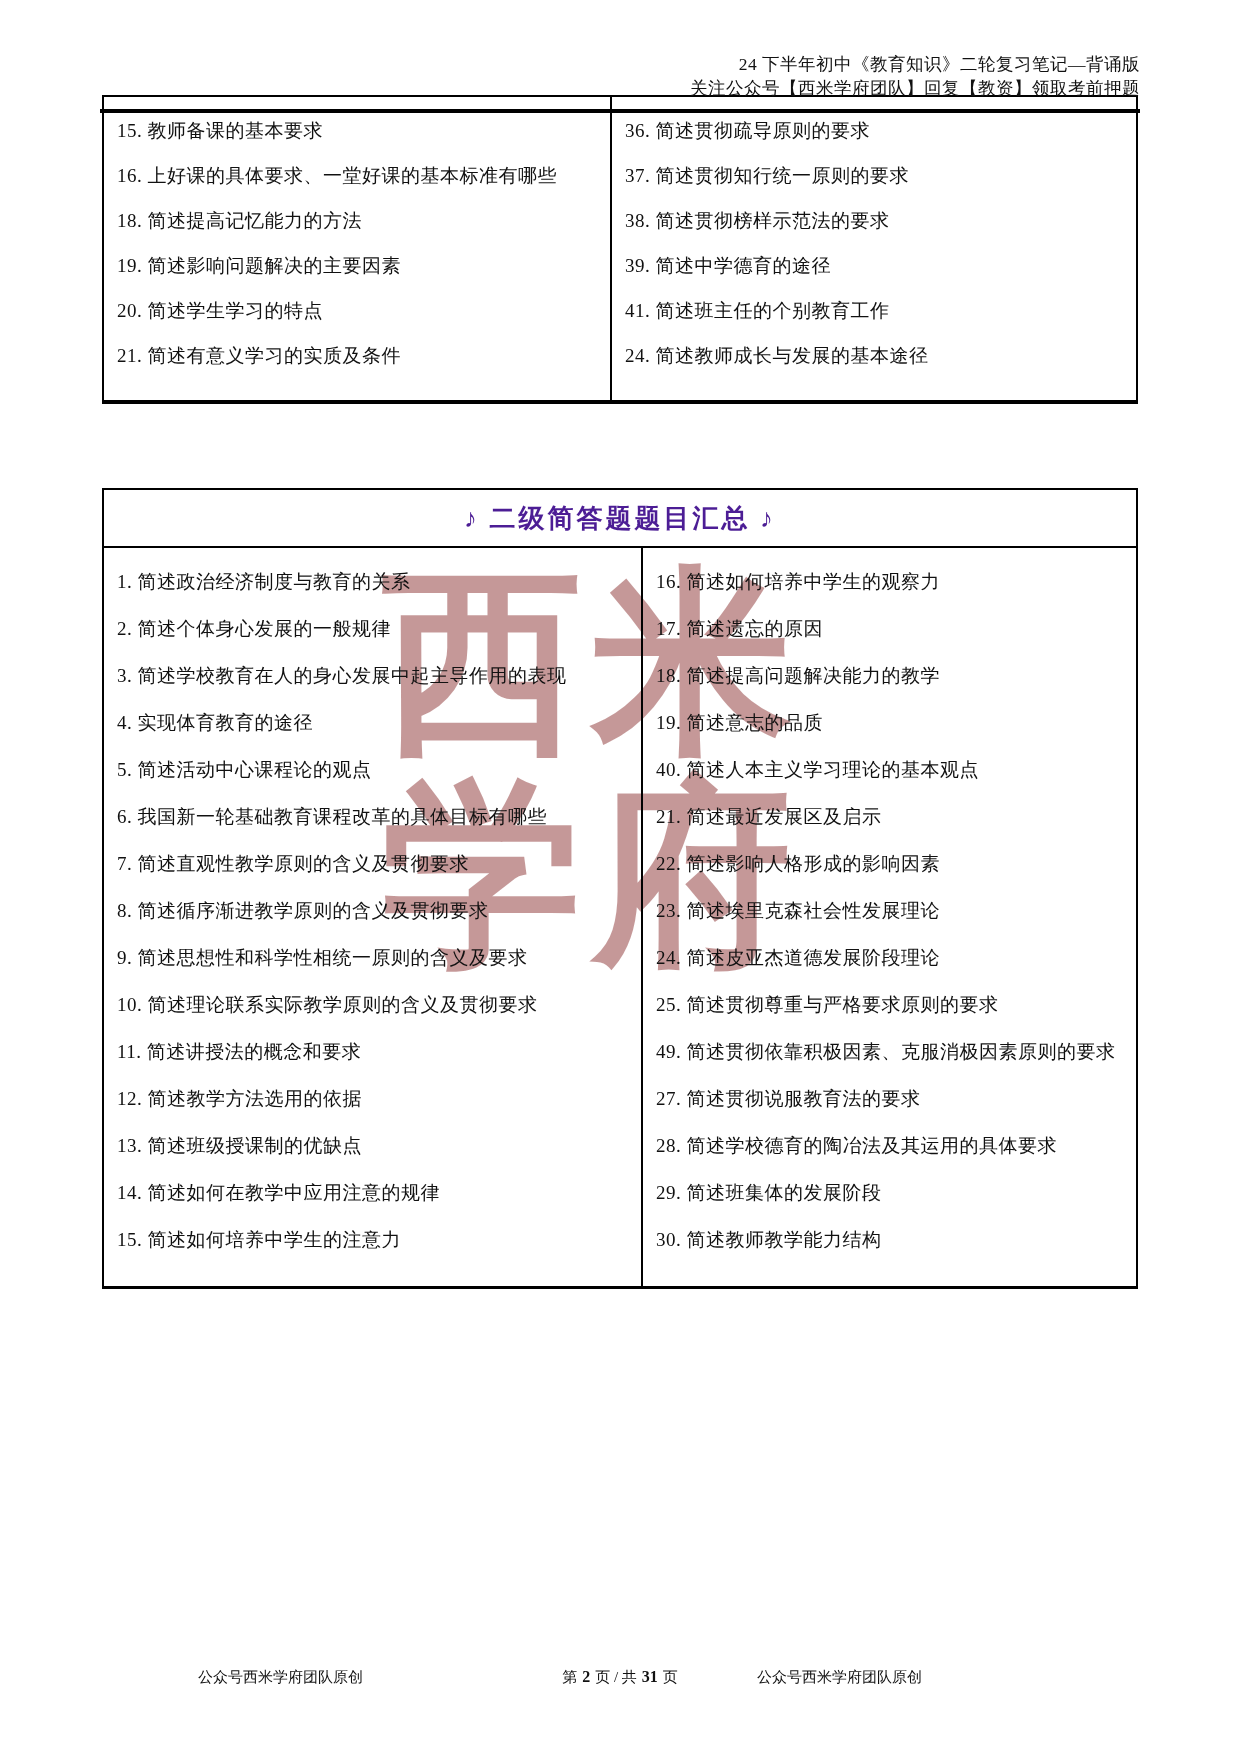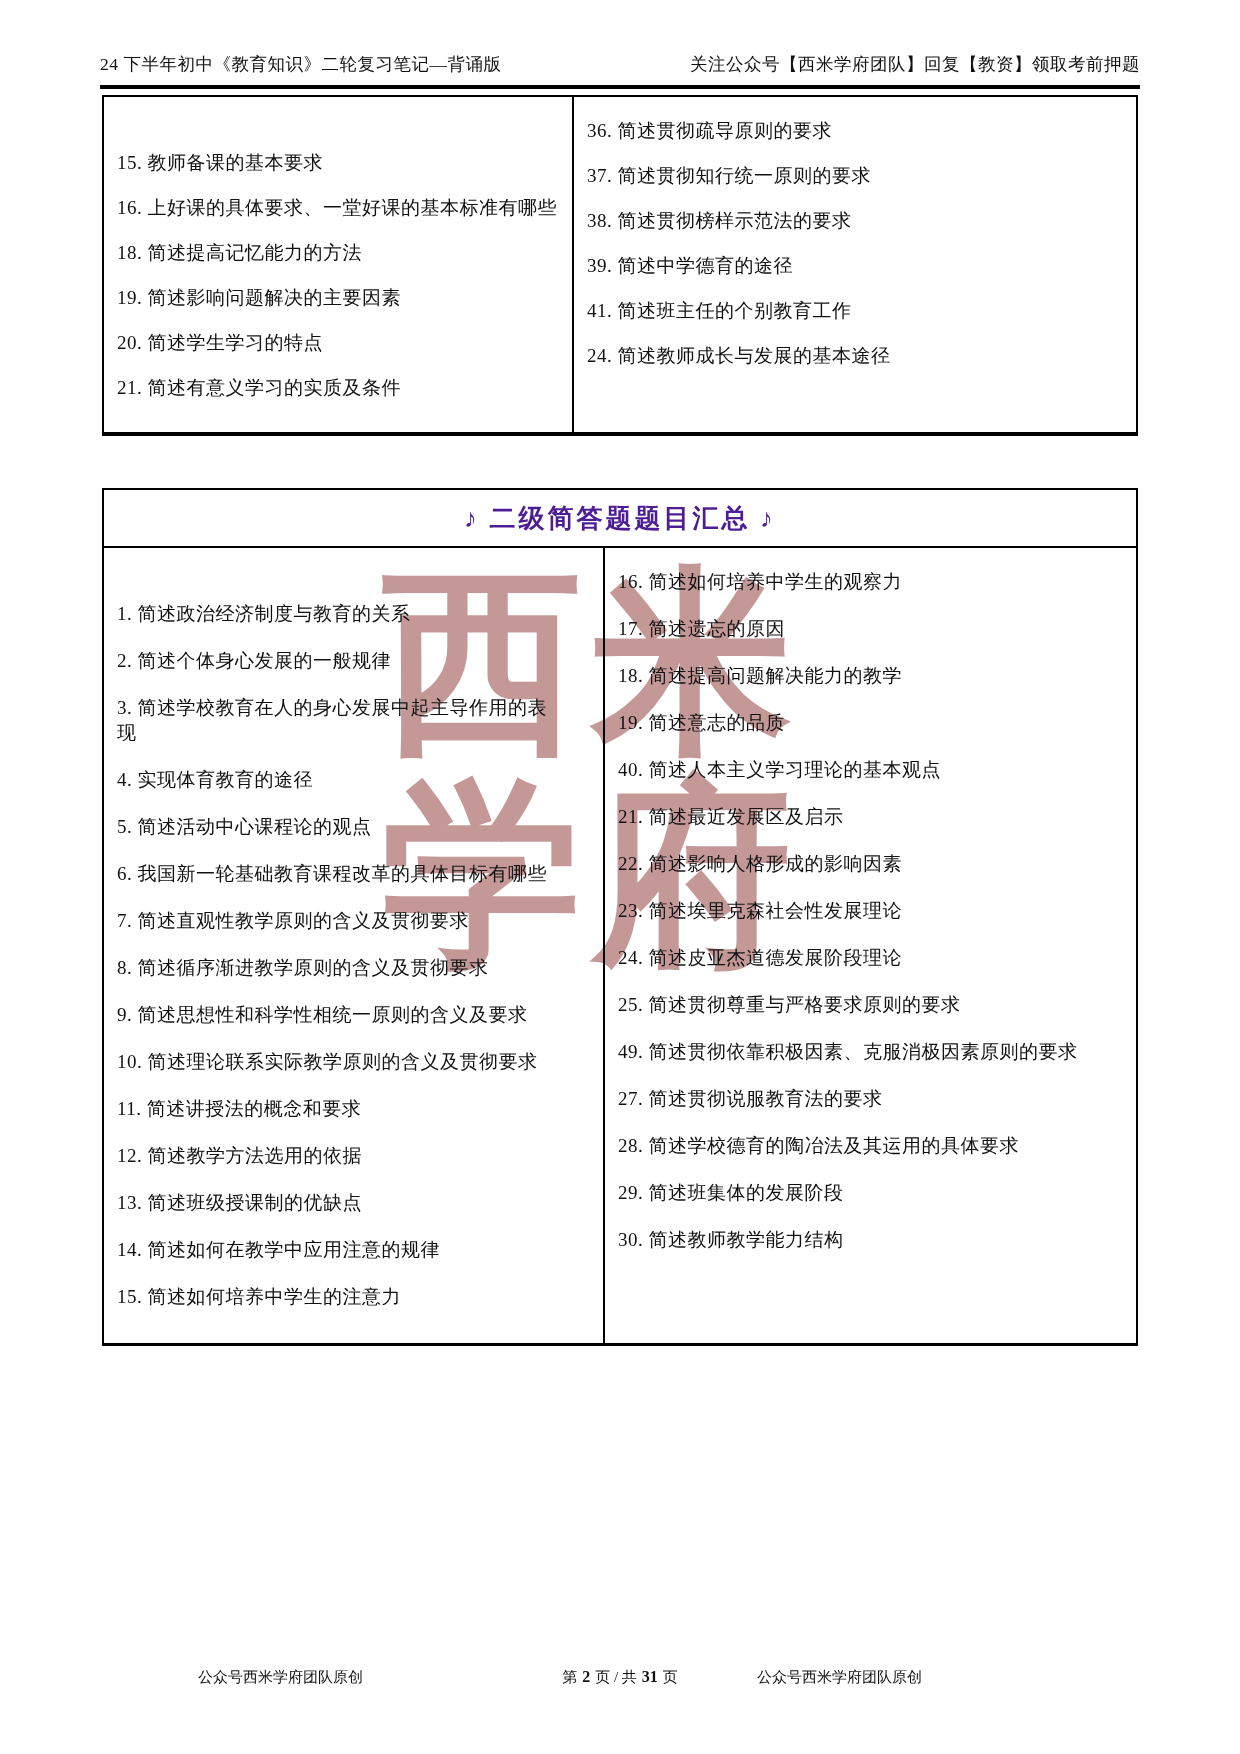--- a/index.html
+++ b/index.html
@@ -6,37 +6,37 @@
   body{
     width:1240px;height:1754px;position:relative;background:#ffffff;
     font-family:"Liberation Serif","DejaVu Serif",serif;color:#111;
     overflow:hidden;
   }
   
   .header{
     position:absolute;left:100px;top:52px;width:1040px;
     display:flex;justify-content:space-between;align-items:flex-end;
     font-size:17.5px;letter-spacing:.5px;
-    padding-bottom:9px;border-bottom:4px solid #000;z-index:2;
+    padding-bottom:9px;border-bottom:4px solid #000;z-index:2;flex-direction:column;
   }
   
   .watermark{
     position:absolute;left:382px;top:556px;z-index:0;
     font-family:"DejaVu Sans","Liberation Sans",sans-serif;
     font-weight:bold;font-size:200px;line-height:212px;letter-spacing:10px;
     color:#7f1d1d;opacity:.45;user-select:none;
   }
   
   .qtable,.qtable2{box-sizing:border-box;background:transparent;z-index:1;}
   .qtable{
     position:absolute;left:102px;top:95px;width:1036px;
     border:2px solid #000;border-bottom-width:4px;display:flex;
   }
   .col{box-sizing:border-box;padding:21px 6px 12px 13px;}
-  .col-left{width:468px;margin-top:32px;}
+  .col-left{width:506px;}
   .col-right{flex:1;border-left:2px solid #000;}
   .q-item{
     font-size:19px;line-height:25px;margin:0 0 20px 0;
     letter-spacing:.5px;
   }
   .qtable2{
     position:absolute;left:102px;top:488px;width:1036px;
     border:2px solid #000;border-bottom-width:3px;
   }
   .title-row{

